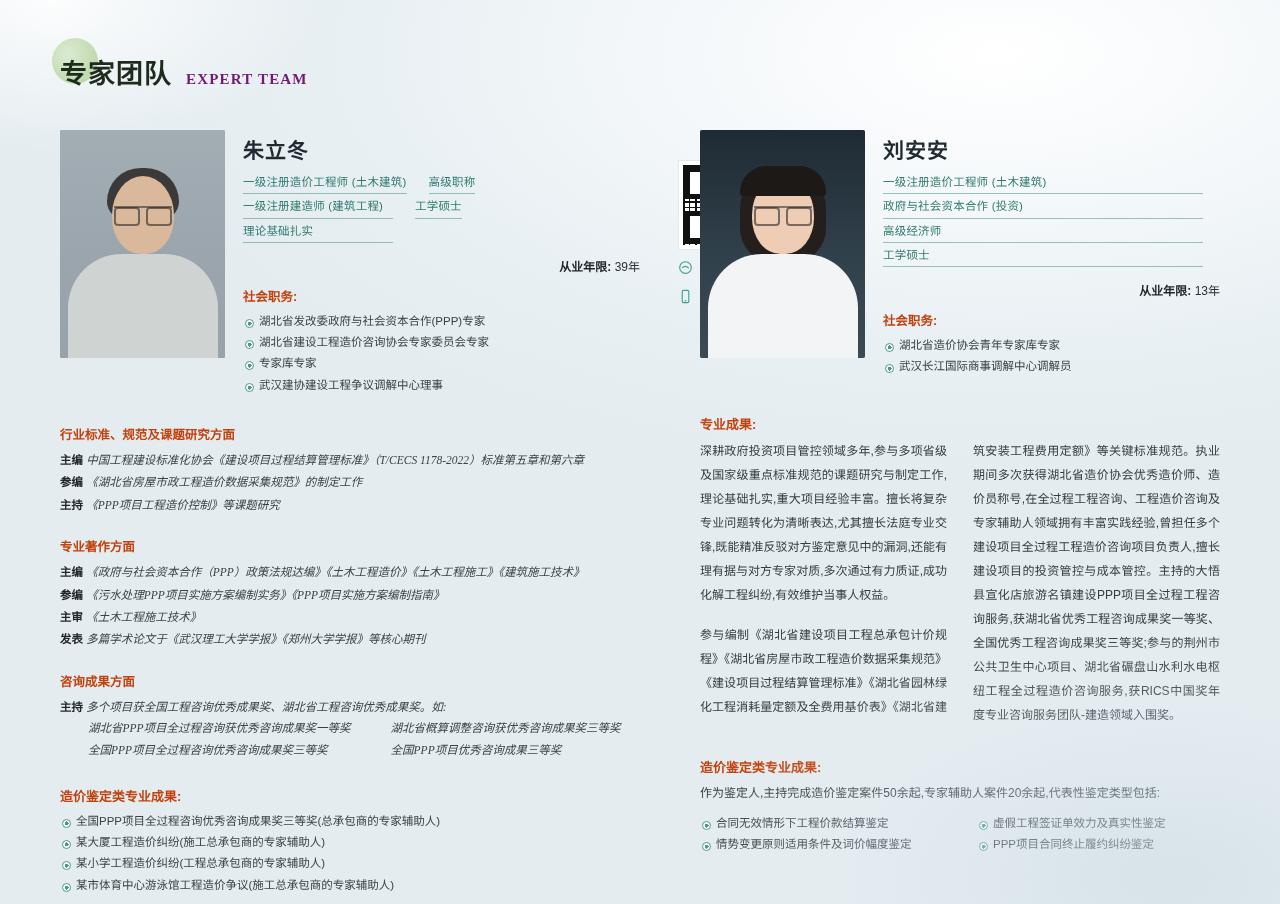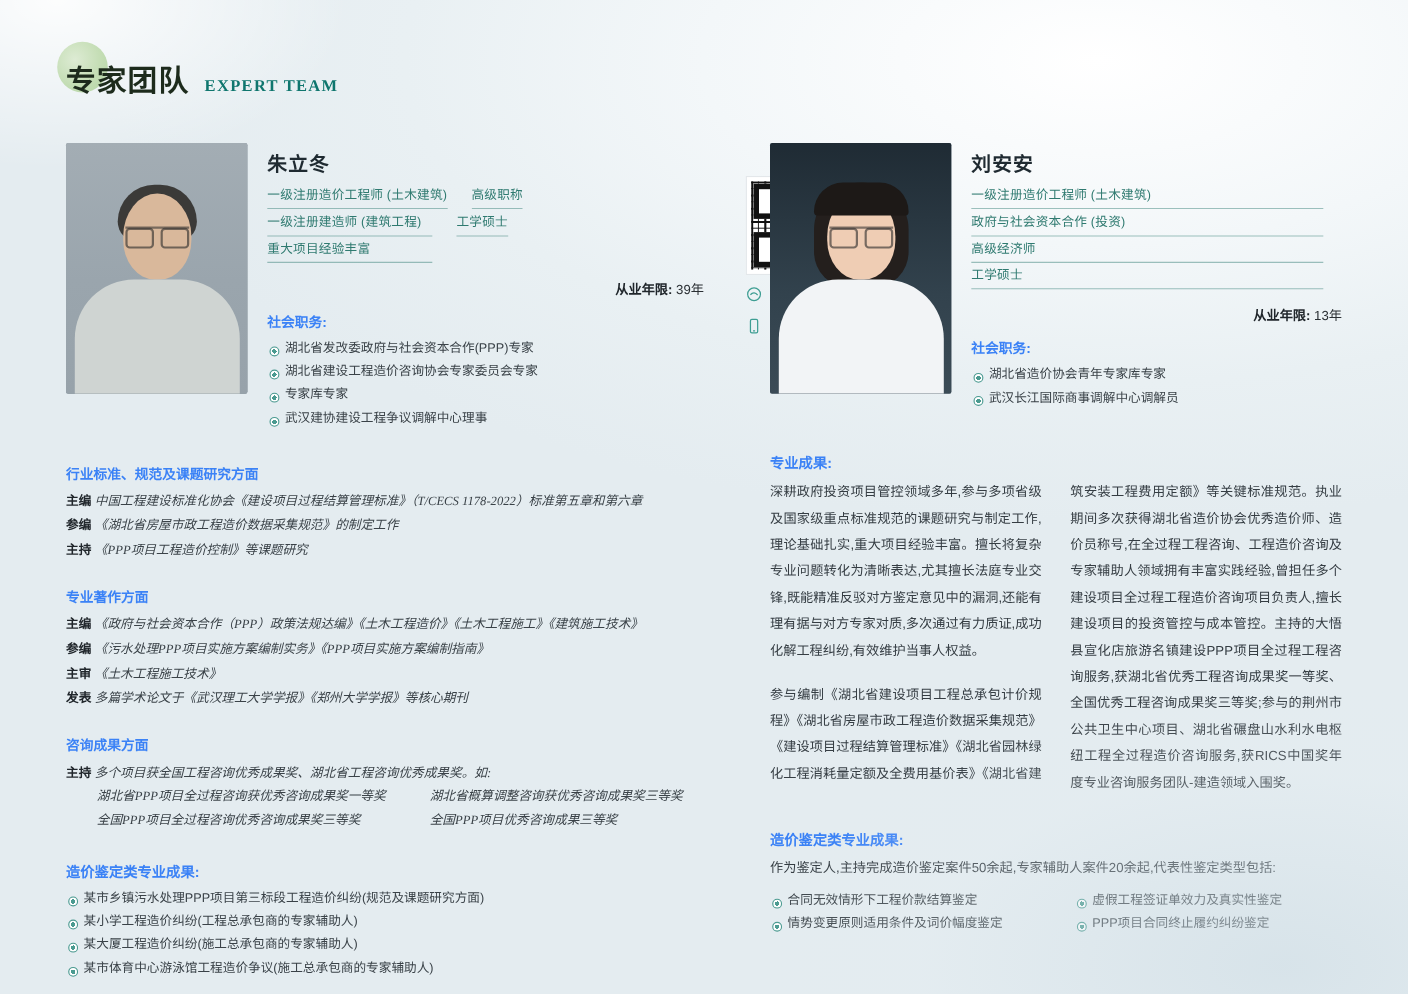--- a/index.html
+++ b/index.html
@@ -48,21 +48,21 @@
   }
   .header .cn {
     position: relative;
     font-size: 27px; font-weight: 700; letter-spacing: 1px;
     color: #1d2b1c;
     font-family: "DejaVu Sans", "Liberation Sans", sans-serif;
   }
   .header .en {
     position: relative;
     font-size: 15px; letter-spacing: 1.2px;
-    color: #0f766e; font-weight: 700;
+    color: #701a75; font-weight: 700;
     font-family: "Liberation Serif", serif;
     padding-bottom: 3px;
   }
 
   
   .col { position: absolute; top: 130px; }
   .col-left { left: 60px; width: 580px; }
   .col-right { left: 700px; width: 520px; }
 
   .profile-head { display: flex; gap: 18px; }
@@ -104,37 +104,37 @@
     border-top: 2px solid rgba(40,40,40,.55);
   }
   .pt-glass::before, .pt-glass::after {
     content:""; position: absolute; top: -1px; width: 22px; height: 15px;
     border: 2px solid rgba(40,40,40,.6); border-radius: 4px;
   }
   .pt-glass::before { left: 0; } .pt-glass::after { right: 0; }
 
   .info { flex: 1 1 auto; padding-top: 4px; }
   .pname {
-    font-size: 18px; font-weight: 700; color: #1f2a31; letter-spacing: 1px;
+    font-size: 21px; font-weight: 700; color: #1f2a31; letter-spacing: 1px;
     margin-bottom: 10px;
     font-family: "DejaVu Sans", "Liberation Sans", sans-serif;
   }
   .cred-grid { display: flex; flex-wrap: wrap; column-gap: 22px; row-gap: 4px; max-width: 320px; }
   .cred {
     font-size: 11.5px; color: #2f7a70; letter-spacing: .2px;
     border-bottom: 1px solid rgba(47,122,112,.45);
     padding-bottom: 2px; line-height: 1.5;
   }
   .cred.w-full { width: 100%; }
   .cred.w-main { min-width: 150px; }
 
   .kv { margin-top: 14px; font-size: 12px; text-align: right; }
   .kv b { font-weight: 700; color: #20262b; }
 
-  .section-title { font-size: 12.5px; font-weight: 700; margin: 12px 0 6px; color: #3b82f6; }
+  .section-title { font-size: 12.5px; font-weight: 700; margin: 12px 0 6px; color: #c2410c; }
 
   ul.dots { list-style: none; margin: 0; padding: 0; }
   ul.dots li {
     position: relative; padding-left: 16px; font-size: 11.5px; line-height: 1.85; color: #3a4248;
   }
   ul.dots li::before {
     content: ""; position: absolute; left: 2px; top: 8px;
     width: 7px; height: 7px; border-radius: 50%;
     border: 1px solid #4a9a90; background: radial-gradient(circle, #4a9a90 0 2px, #fff 2px 100%);
   }
@@ -213,21 +213,21 @@
       </div>
 
       <div class="info" style="position:relative;">
         <div class="pname">朱立冬</div>
 
         <div class="cred-grid">
           <span class="cred w-main">一级注册造价工程师 (土木建筑)</span>
           <span class="cred">高级职称</span>
           <span class="cred w-main">一级注册建造师 (建筑工程)</span>
           <span class="cred">工学硕士</span>
-          <span class="cred w-main">重大项目经验丰富</span>
+          <span class="cred w-main">理论基础扎实</span>
         </div>
 
         <div class="kv">
           <b>从业年限:</b>
           <span>39年</span>
         </div>
 
         <div class="section-title">社会职务:</div>
         <ul class="dots">
           <li>湖北省发改委政府与社会资本合作(PPP)专家</li>
@@ -322,23 +322,23 @@
           <div class="serif-it">全国PPP项目优秀咨询成果三等奖</div>
         </div>
       </div>
     </div>
 
     <div class="sp12"></div>
 
     <div>
       <div class="section-title" style="font-size:13px;">造价鉴定类专业成果:</div>
       <ul class="dots">
-        <li>某市乡镇污水处理PPP项目第三标段工程造价纠纷(规范及课题研究方面)</li>
+        <li>全国PPP项目全过程咨询优秀咨询成果奖三等奖(总承包商的专家辅助人)</li>
+        <li>某大厦工程造价纠纷(施工总承包商的专家辅助人)</li>
         <li>某小学工程造价纠纷(工程总承包商的专家辅助人)</li>
-        <li>某大厦工程造价纠纷(施工总承包商的专家辅助人)</li>
         <li>某市体育中心游泳馆工程造价争议(施工总承包商的专家辅助人)</li>
 
       </ul>
     </div>
   </div>
 
   <div class="col col-right">
 
     <div class="profile-head">
       <div class="portrait pt-2">

